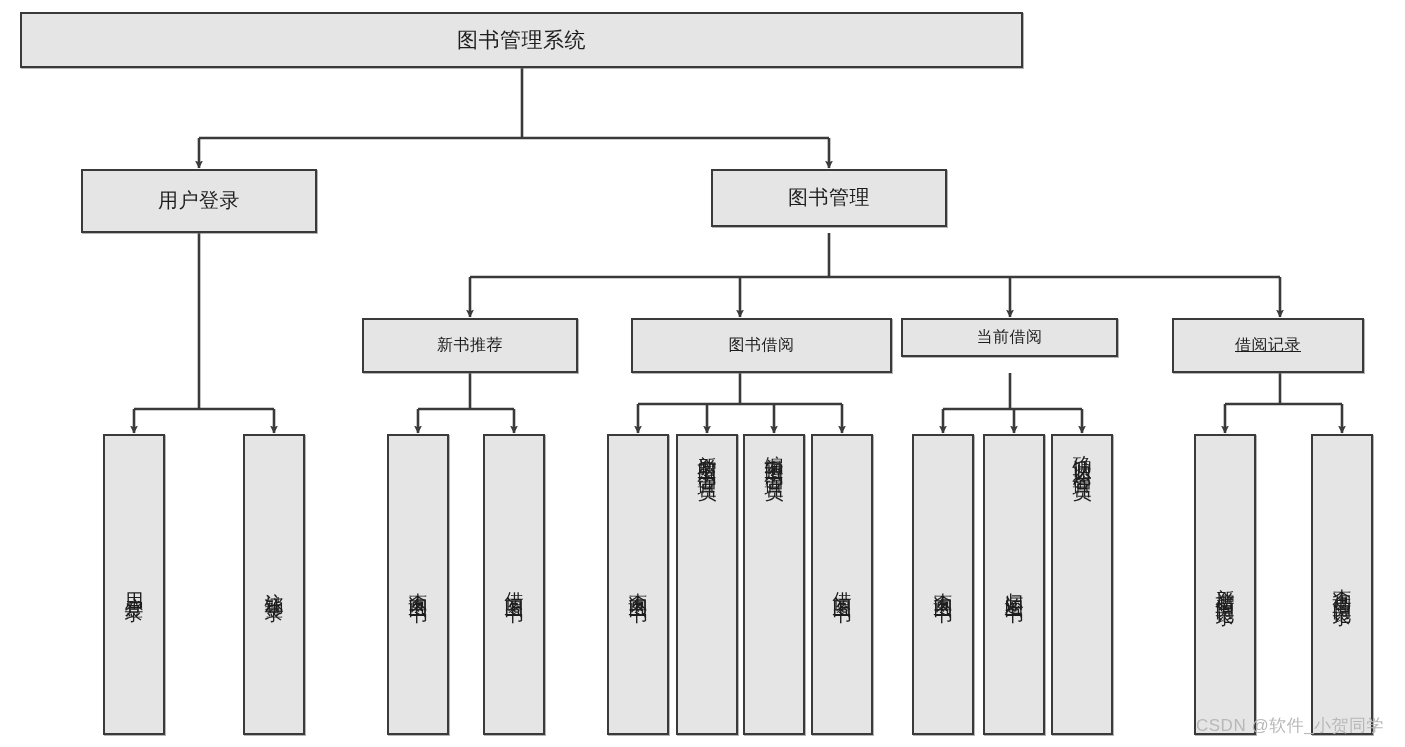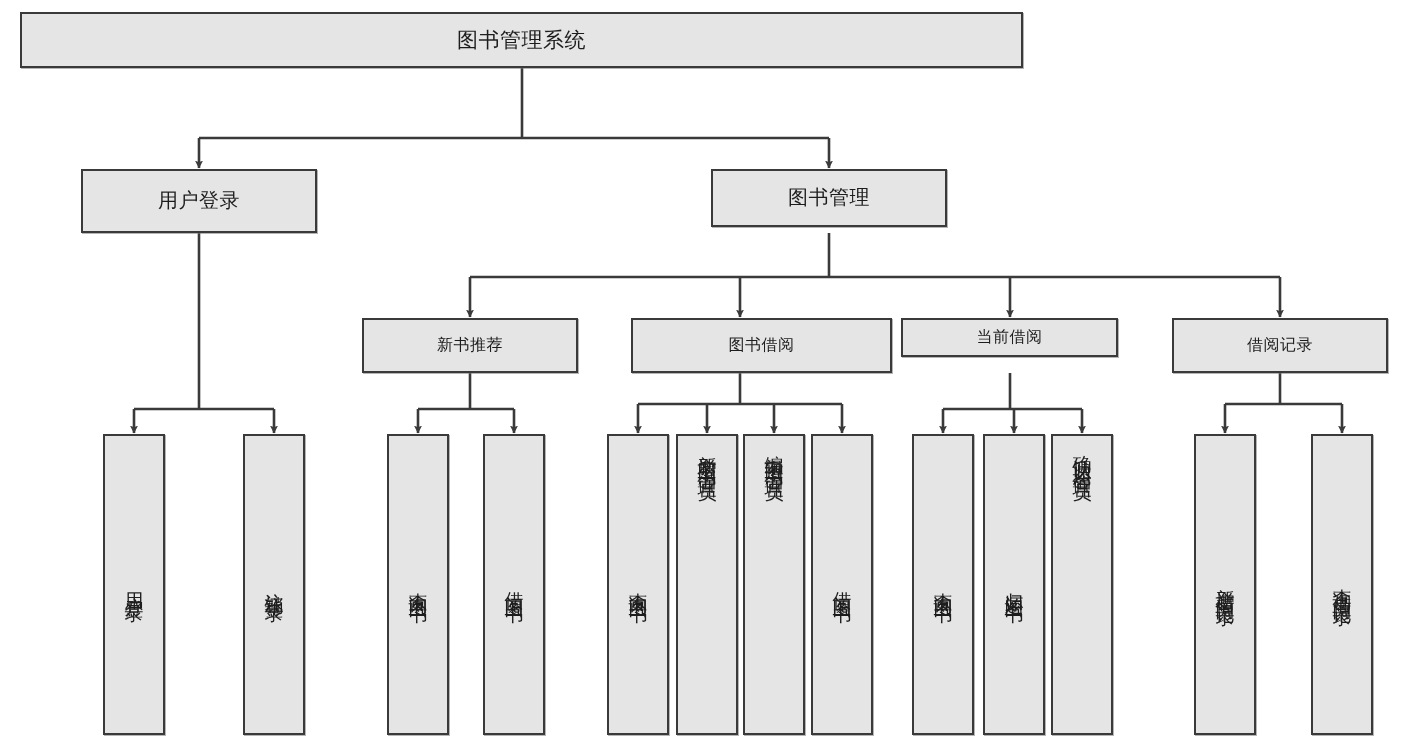--- a/index.html
+++ b/index.html
@@ -132,21 +132,21 @@
       </div>
       <div class="node-box node-l3" style="left: 362px; top: 318px; width: 216px; height: 55px;">
         <span class="node-label">新书推荐</span>
       </div>
       <div class="node-box node-l3" style="left: 631px; top: 318px; width: 261px; height: 55px;">
         <span class="node-label">图书借阅</span>
       </div>
       <div class="node-box node-l3" style="left: 901px; top: 318px; width: 217px; height: 39px;">
         <span class="node-label">当前借阅</span>
       </div>
-      <div class="node-box node-l3" style="left: 1172px; top: 318px; width: 216px; height: 55px;">
+      <div class="node-box node-l3" style="left: 1172px; top: 318px; width: 192px; height: 55px; text-decoration: underline;">
         <span class="node-label">借阅记录</span>
       </div>
       <div class="node-box node-leaf leaf-mid" style="left: 103px; top: 434px; width: 62px; height: 301px;">
         <span class="node-label">用户登录</span>
       </div>
       <div class="node-box node-leaf leaf-mid" style="left: 243px; top: 434px; width: 62px; height: 301px;">
         <span class="node-label">注销登录</span>
       </div>
       <div class="node-box node-leaf leaf-mid" style="left: 387px; top: 434px; width: 62px; height: 301px;">
         <span class="node-label">查询图书</span>
@@ -175,13 +175,14 @@
       <div class="node-box node-leaf leaf-tall" style="left: 1051px; top: 434px; width: 62px; height: 301px;">
         <span class="node-label">确认归还（管理员）</span>
       </div>
       <div class="node-box node-leaf leaf-mid" style="left: 1194px; top: 434px; width: 62px; height: 301px;">
         <span class="node-label">新增借阅记录</span>
       </div>
       <div class="node-box node-leaf leaf-mid" style="left: 1311px; top: 434px; width: 62px; height: 301px;">
         <span class="node-label">查询借阅记录</span>
       </div>
     </div>
+  <div id="watermark">CSDN @软件_小贺同学</div>
 </div>
 
 </body></html>

